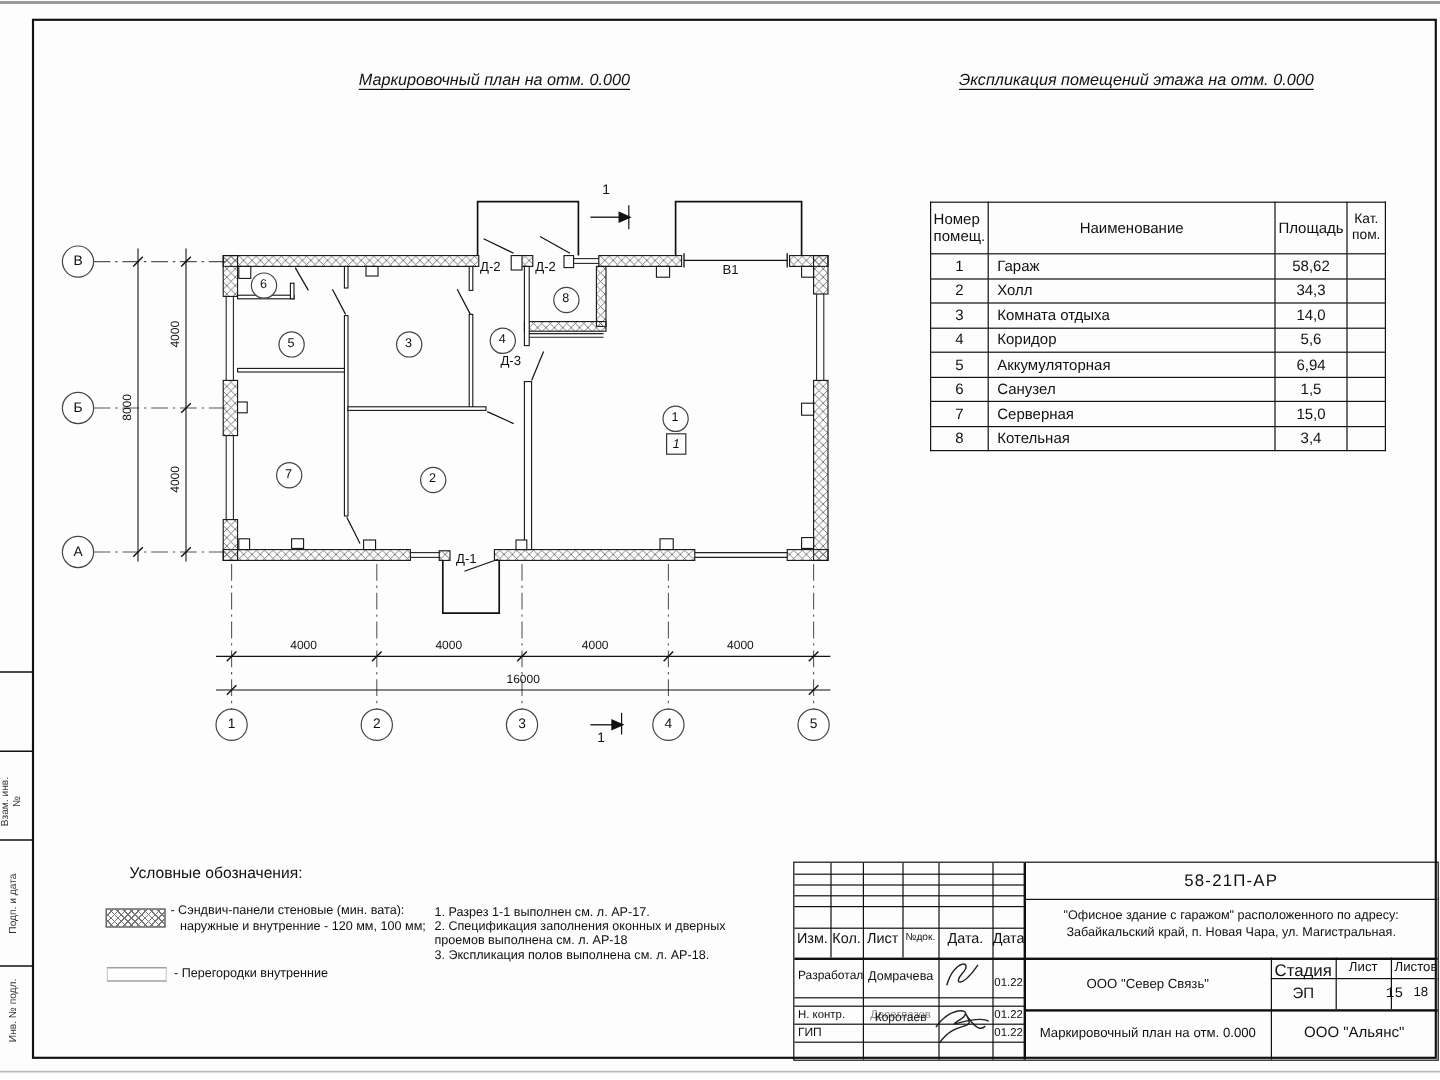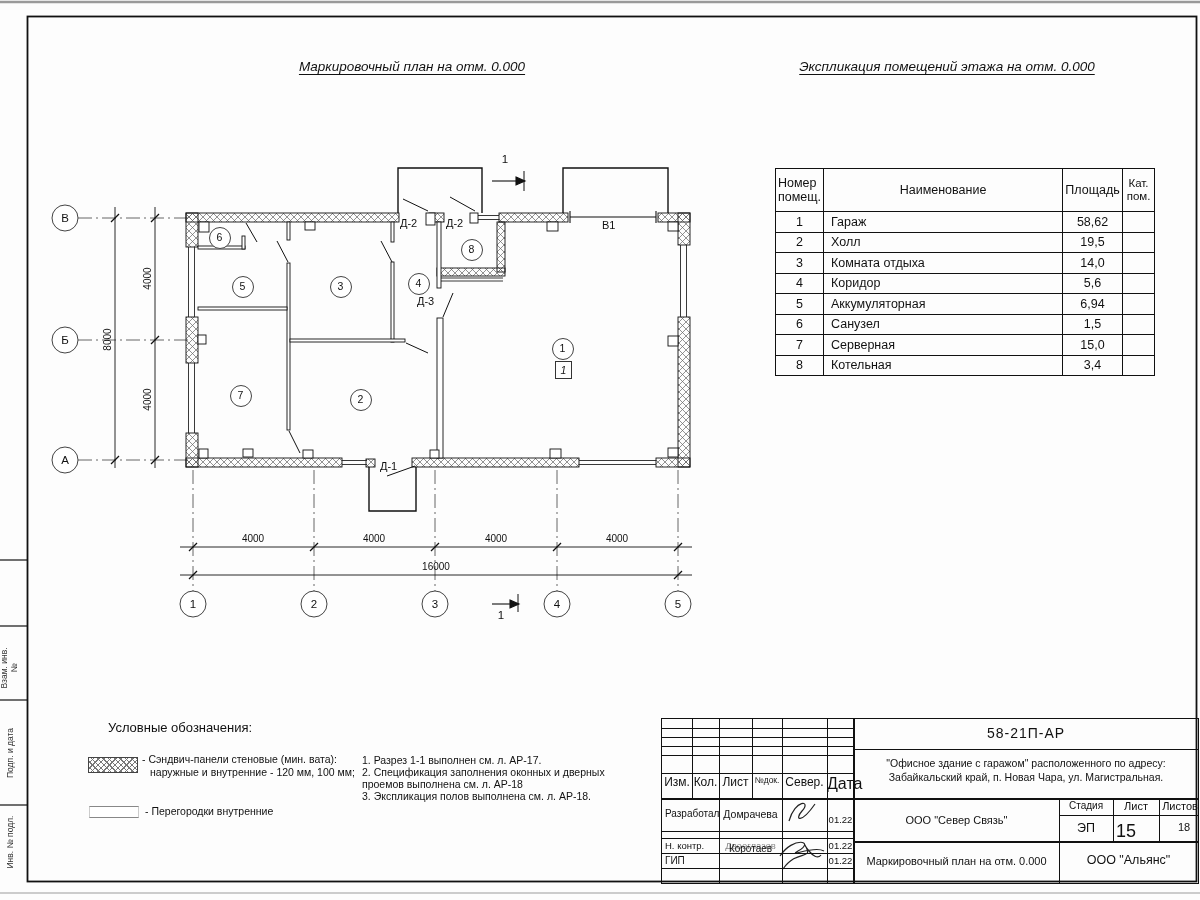--- a/index.html
+++ b/index.html
@@ -238,21 +238,21 @@
   </tr>
   <tr>
         <td class="ctr">1</td>
         <td style="padding-left:7px">Гараж</td>
         <td class="ctr">58,62</td>
         <td></td>
       </tr>
   <tr>
         <td class="ctr">2</td>
         <td style="padding-left:7px">Холл</td>
-        <td class="ctr">19,5</td>
+        <td class="ctr">34,3</td>
         <td></td>
       </tr>
   <tr>
         <td class="ctr">3</td>
         <td style="padding-left:7px">Комната отдыха</td>
         <td class="ctr">14,0</td>
         <td></td>
       </tr>
   <tr>
         <td class="ctr">4</td>
@@ -364,38 +364,38 @@
   <div class="hl" style="left:0;top:134px;width:192px;"></div>
   <div class="hl" style="left:0;top:149px;width:192px;"></div>
   <div class="hl" style="left:192px;top:30px;width:344px;"></div>
   <div class="hl" style="left:397px;top:96px;width:139px;"></div>
   <div class="hl" style="left:192px;top:122px;width:344px;height:1.6px;"></div>
 
   <div class="t ctr" style="left:0;top:56px;width:30px;font-size:12px;">Изм.</div>
   <div class="t ctr" style="left:30px;top:56px;width:27px;font-size:12px;">Кол.</div>
   <div class="t ctr" style="left:57px;top:56px;width:33px;font-size:12px;">Лист</div>
   <div class="t ctr" style="left:90px;top:56px;width:30px;font-size:8.5px;">№док.</div>
-  <div class="t ctr" style="left:120px;top:56px;width:45px;font-size:12px;">Север.</div>
-  <div class="t ctr" style="left:165px;top:56px;width:27px;font-size:16px;">Дата</div>
+  <div class="t ctr" style="left:120px;top:56px;width:45px;font-size:12px;">Дата.</div>
+  <div class="t ctr" style="left:165px;top:56px;width:27px;font-size:12px;">Дата</div>
 
   <div class="t" style="left:3px;top:89px;font-size:10px;">Разработал</div>
   <div class="t ctr" style="left:57px;top:89px;width:63px;font-size:10.5px;">Домрачева</div>
   <div class="t ctr" style="left:165px;top:95px;width:27px;font-size:9.5px;">01.22</div>
   <div class="t" style="left:3px;top:121px;font-size:9.5px;">Н. контр.</div>
   <div class="t ctr" style="left:57px;top:121px;width:63px;font-size:9.5px;color:#888;">Двоеглазов</div>
   <div class="t ctr" style="left:165px;top:121px;width:27px;font-size:9.5px;">01.22</div>
   <div class="t" style="left:3px;top:136px;font-size:10px;">ГИП</div>
   <div class="t ctr" style="left:57px;top:124px;width:63px;font-size:10px;">Коротаев</div>
   <div class="t ctr" style="left:165px;top:136px;width:27px;font-size:9.5px;">01.22</div>
 
   <div class="t ctr" style="left:192px;top:6px;width:344px;font-size:14px;letter-spacing:1px;">58-21П-АР</div>
   <div class="t ctr" style="left:196px;top:38px;width:336px;font-size:10.5px;">"Офисное здание с гаражом" расположенного по адресу:</div>
   <div class="t ctr" style="left:196px;top:52px;width:336px;font-size:10.5px;">Забайкальский край, п. Новая Чара, ул. Магистральная.</div>
   <div class="t ctr" style="left:192px;top:95px;width:205px;font-size:11px;">ООО "Север Связь"</div>
-  <div class="t ctr" style="left:397px;top:81px;width:54px;font-size:10px;">Стадия</div>
+  <div class="t ctr" style="left:397px;top:81px;width:54px;font-size:14px;">Стадия</div>
   <div class="t ctr" style="left:451px;top:81px;width:46px;font-size:11px;">Лист</div>
   <div class="t ctr" style="left:497px;top:81px;width:42px;font-size:11px;">Листов</div>
   <div class="t ctr" style="left:397px;top:102px;width:54px;font-size:12.5px;">ЭП</div>
-  <div class="t ctr" style="left:441px;top:102px;width:46px;font-size:18px;">15</div>
+  <div class="t ctr" style="left:477px;top:102px;width:46px;font-size:12px;font-family:Liberation Mono, monospace;">15</div>
   <div class="t ctr" style="left:497px;top:102px;width:50px;font-size:11px;">18</div>
   <div class="t ctr" style="left:192px;top:136px;width:205px;font-size:11px;">Маркировочный план на отм. 0.000</div>
   <div class="t ctr" style="left:397px;top:134px;width:139px;font-size:12.5px;">ООО "Альянс"</div>
 </div>
 
 </body></html>

